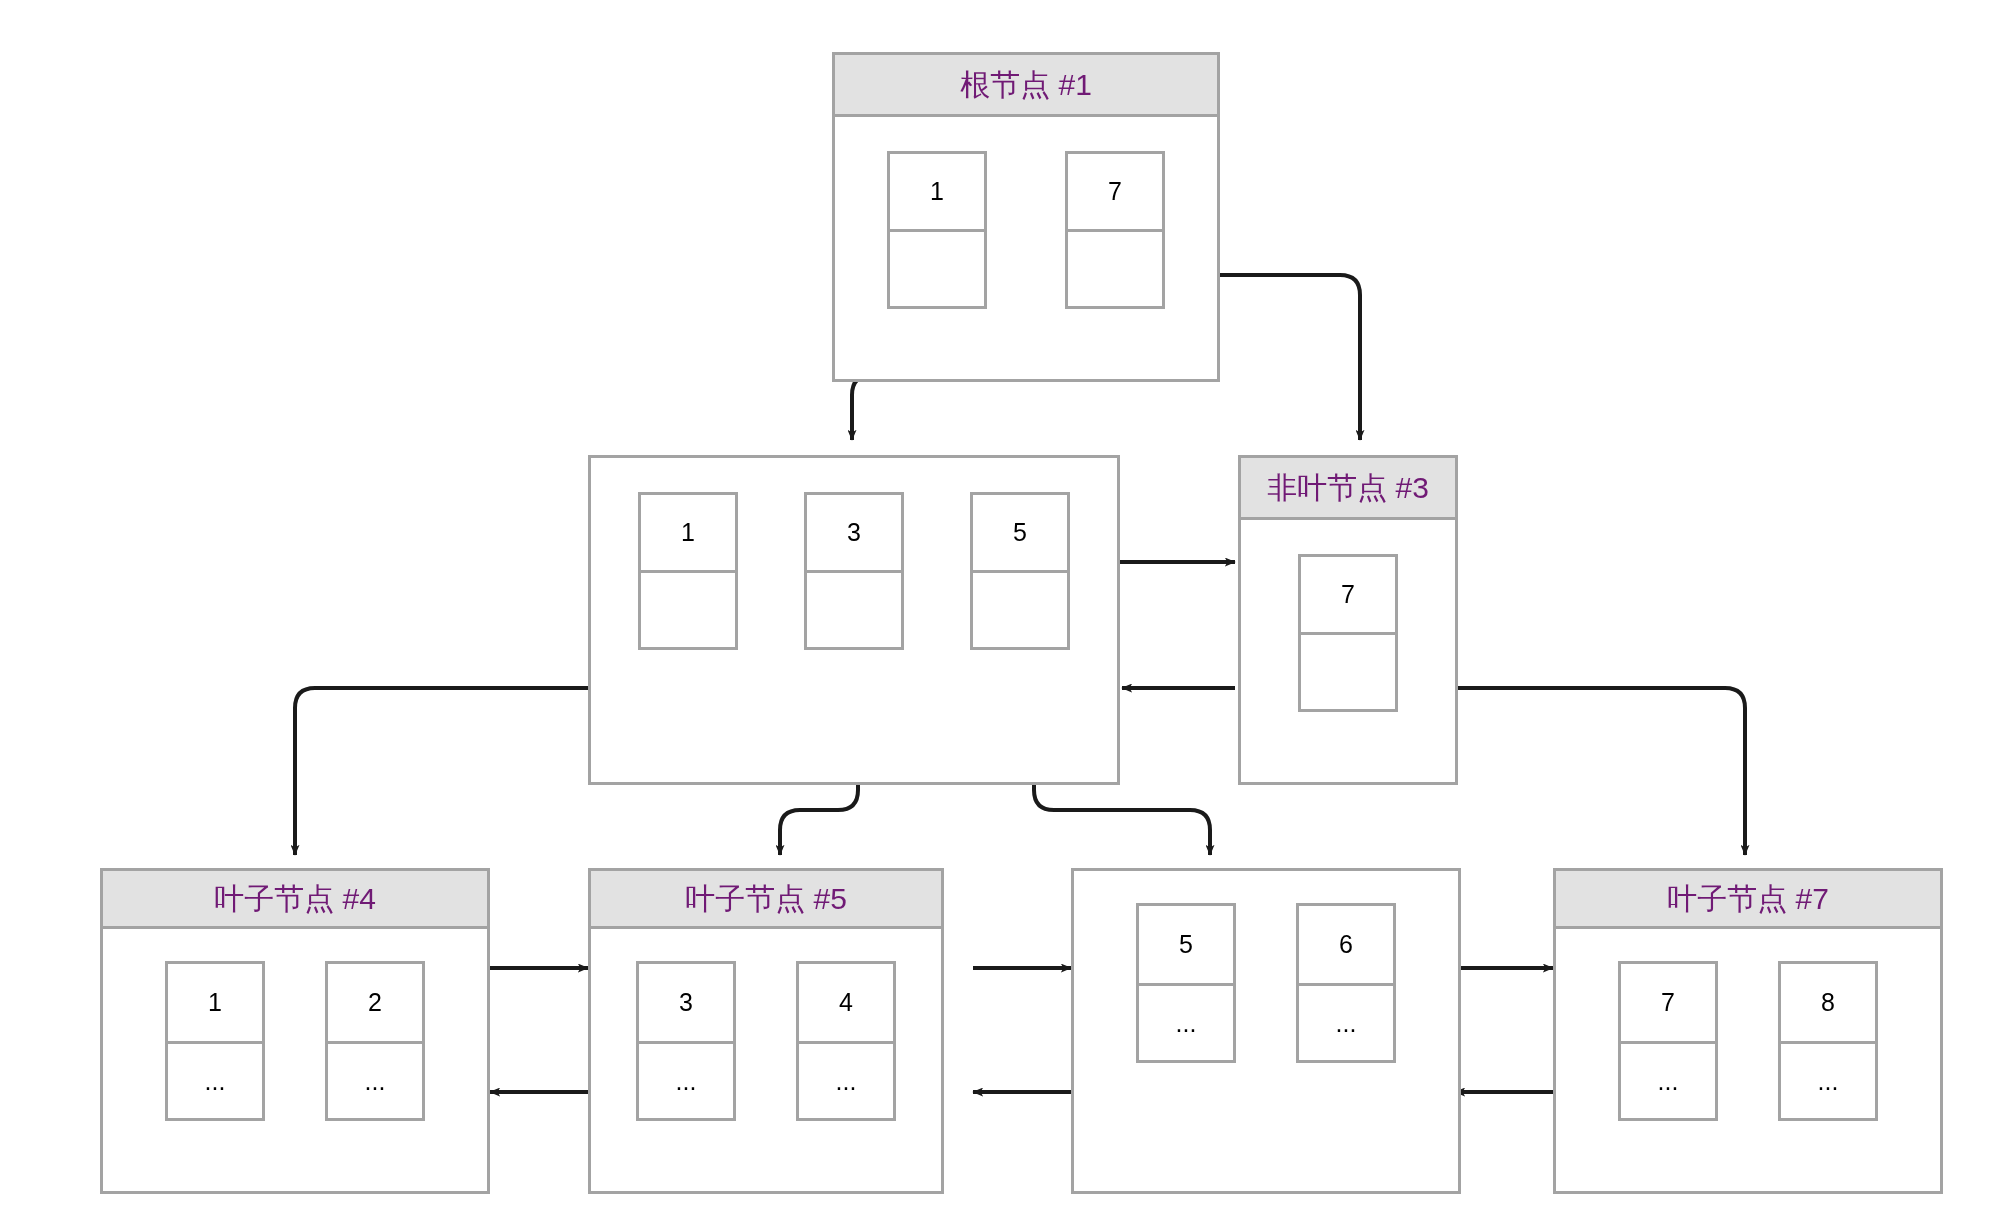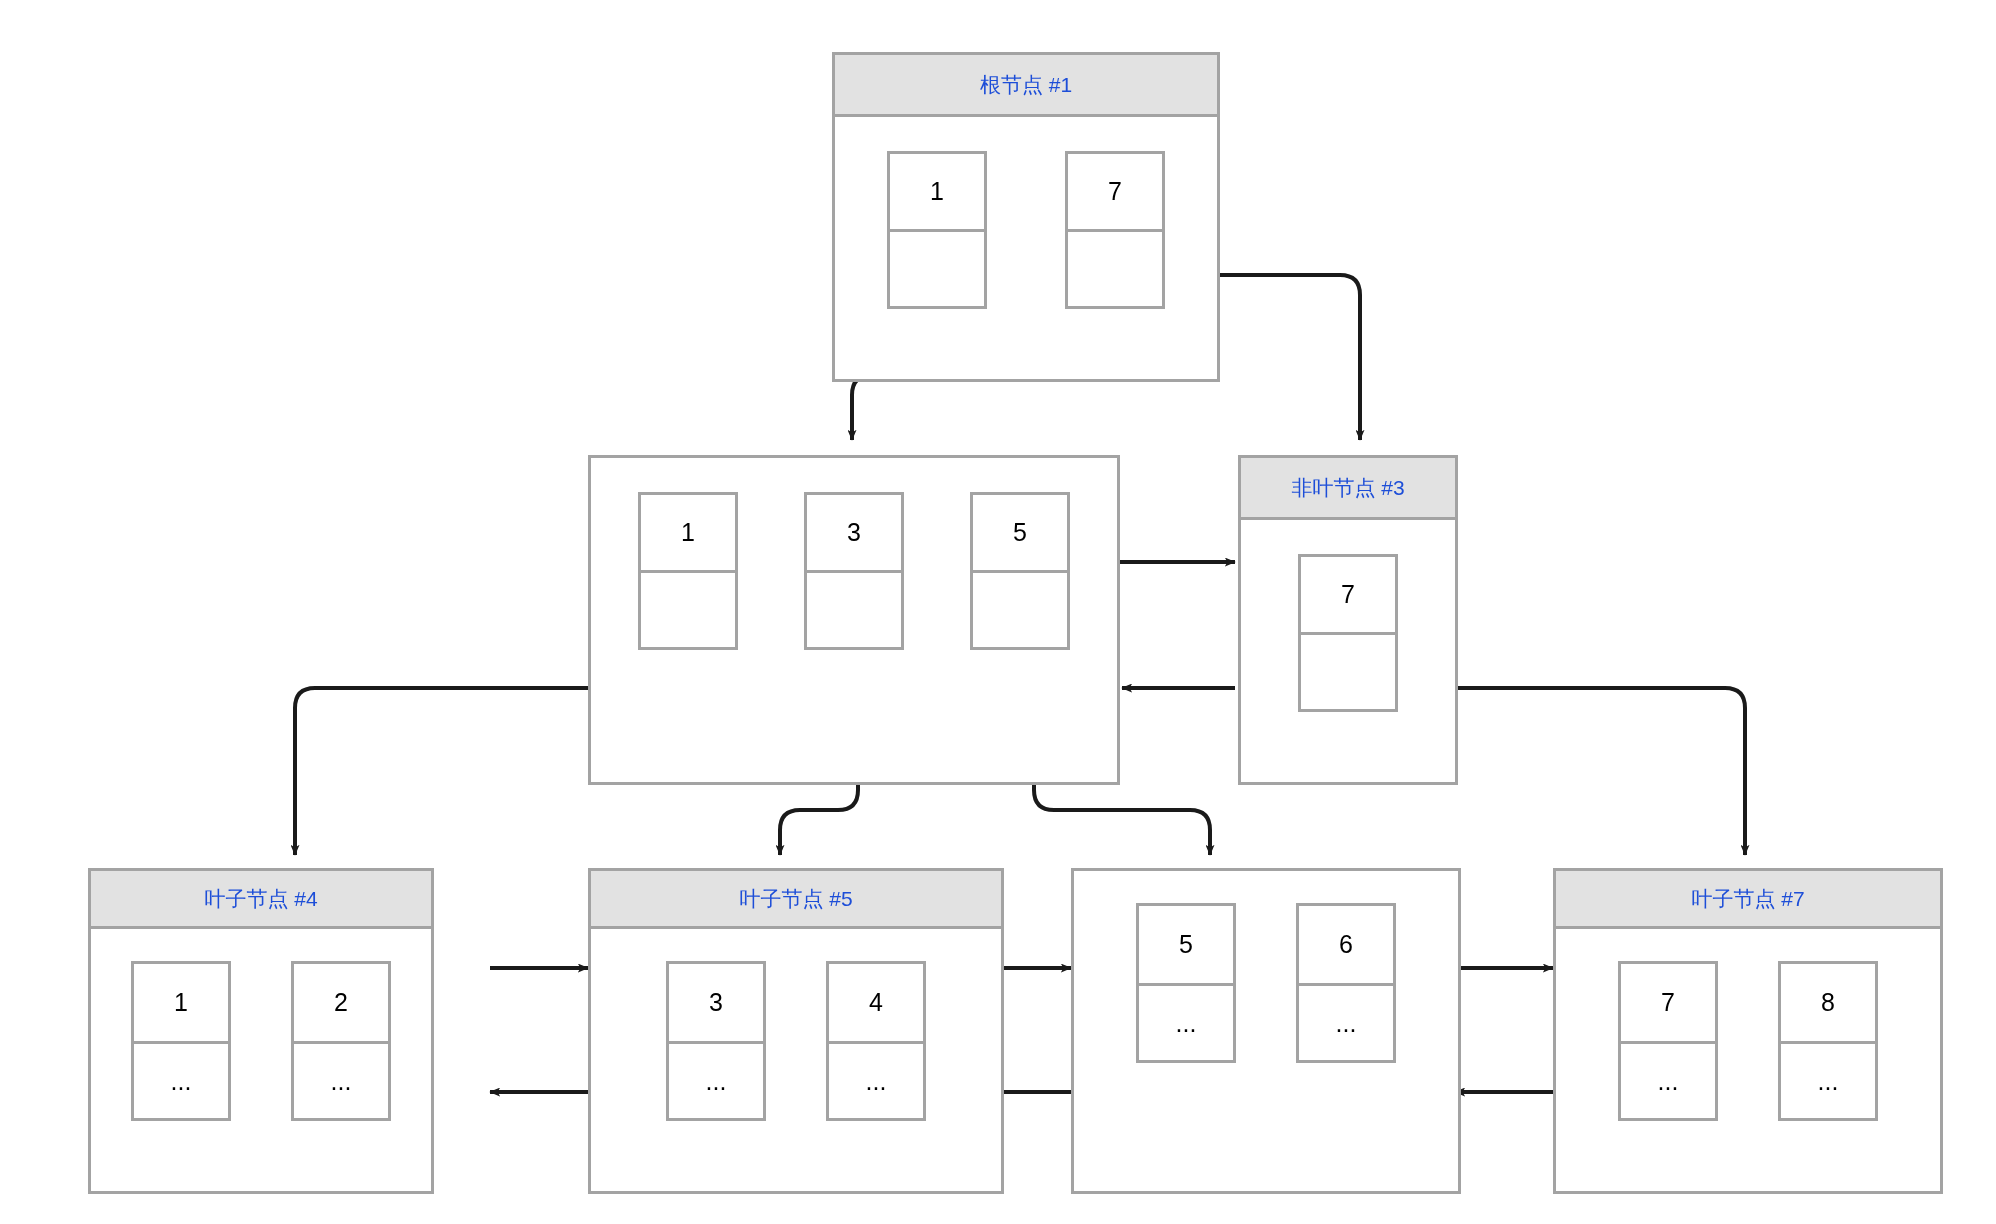--- a/index.html
+++ b/index.html
@@ -28,22 +28,22 @@
     box-sizing: border-box;
     border: 3px solid #A3A3A3;
     background: #ffffff;
     display: flex;
     flex-direction: column;
   }
   .node-header {
     box-sizing: border-box;
     background: #E2E2E2;
     border-bottom: 3px solid #A3A3A3;
-    color: #1d4ed8;
-    font-size: 21px;
+    color: #701a75;
+    font-size: 30px;
     line-height: 1;
     display: flex;
     align-items: center;
     justify-content: center;
     flex: 0 0 auto;
   }
   .node-body {
     position: relative;
     flex: 1 1 auto;
   }
@@ -180,38 +180,38 @@
     <div class="node-body">
       <div class="cells" style="justify-content:center; align-items:flex-start; padding-top:34px;">
         <div class="cell" style="width:100px; height:158px;">
           <div class="cell-key" style="height:78px;">7</div>
           <div class="cell-ptr"></div>
         </div>
       </div>
     </div>
   </div>
 
-  <div class="node" style="left:88px; top:868px; width:346px; height:326px;">
+  <div class="node" style="left:100px; top:868px; width:390px; height:326px;">
     <div class="node-header" style="height:58px;">叶子节点 #4</div>
     <div class="node-body">
       <div class="cells" style="justify-content:center; align-items:flex-start; padding-top:32px;">
         <div class="cell" style="width:100px; height:160px;">
           <div class="cell-key" style="height:80px;">1</div>
           <div class="cell-ptr">...</div>
         </div>
         <div class="cell-gap" style="width:60px;"></div>
         <div class="cell" style="width:100px; height:160px;">
           <div class="cell-key" style="height:80px;">2</div>
           <div class="cell-ptr">...</div>
         </div>
       </div>
     </div>
   </div>
 
-  <div class="node" style="left:588px; top:868px; width:416px; height:326px;">
+  <div class="node" style="left:588px; top:868px; width:356px; height:326px;">
     <div class="node-header" style="height:58px;">叶子节点 #5</div>
     <div class="node-body">
       <div class="cells" style="justify-content:center; align-items:flex-start; padding-top:32px;">
         <div class="cell" style="width:100px; height:160px;">
           <div class="cell-key" style="height:80px;">3</div>
           <div class="cell-ptr">...</div>
         </div>
         <div class="cell-gap" style="width:60px;"></div>
         <div class="cell" style="width:100px; height:160px;">
           <div class="cell-key" style="height:80px;">4</div>

